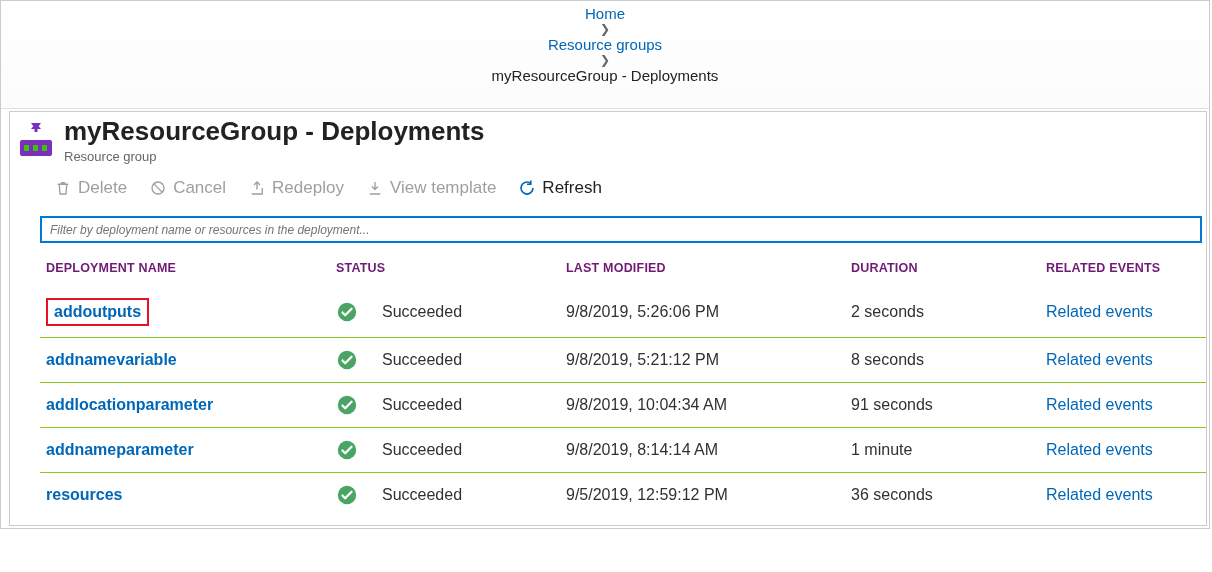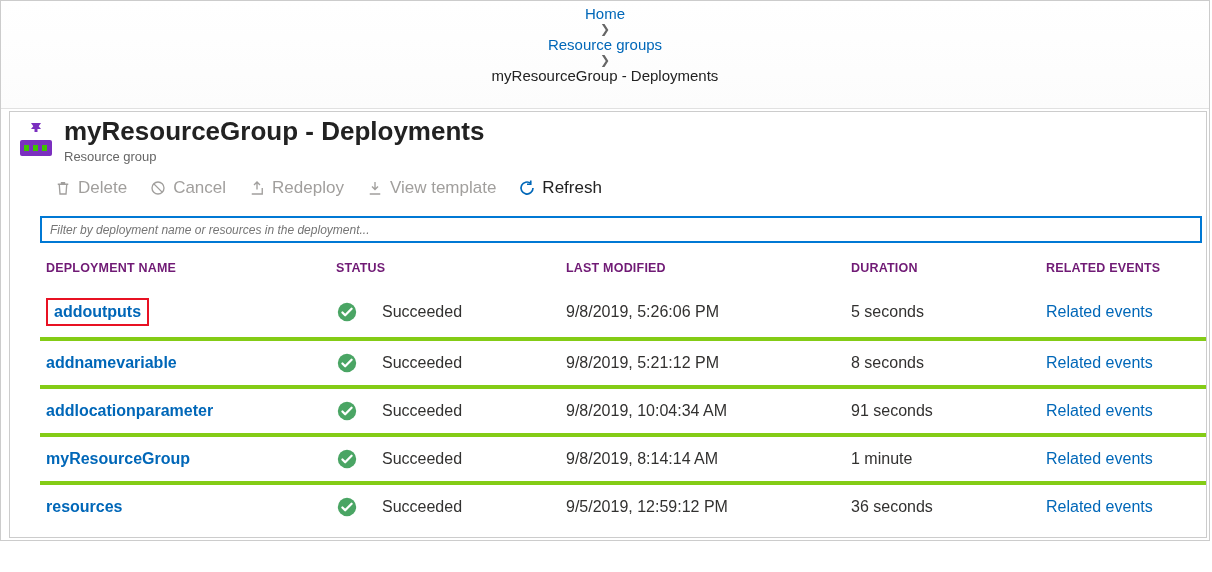--- a/index.html
+++ b/index.html
@@ -54,21 +54,21 @@
     font-size: 12px; font-style: italic; color: #666;
     background: transparent;
   }
   .tbl { width: 100%; border-collapse: collapse;}
   .tbl th {
     text-align: left; font-size: 12.5px; font-weight:700;
     color: #701a75; padding: 10px 6px 12px 6px;
     letter-spacing: .2px;
   }
   .tbl td { padding: 11px 6px; font-size: 16px; vertical-align:middle;}
-  .tbl tbody tr { border-top: 4px solid #84cc16;}
+  .tbl tbody tr { border-top: 1px solid #84cc16;}
   .tbl tbody tr:first-child { border-top: none;}
   .name-link { color: #0067b8; font-weight:600; cursor:pointer;}
   .highlight-box { border: 2.5px solid #e81123; padding: 3px 6px; display:inline-block;}
   .status-cell{ display:flex; align-items:center; gap:24px;}
   .chk-icon{width:22px;height:22px;}
   .rel-link{ color:#0067b8; cursor:pointer; font-size:16px;}
 </style>
 </head>
 <body>
 
@@ -156,21 +156,21 @@
               <td>
                 <div class="status-cell">
                   <svg class="chk-icon" viewBox="0 0 24 24">
                     <circle cx="12" cy="12" r="10" fill="#4aa564"></circle>
                     <path d="M7 12.5l3 3 7-7" stroke="#fff" stroke-width="2.5" fill="none" stroke-linecap="round" stroke-linejoin="round"></path>
                   </svg>
                   <span>Succeeded</span>
                 </div>
               </td>
               <td>9/8/2019, 5:26:06 PM</td>
-              <td>5 seconds</td>
+              <td>2 seconds</td>
               <td><span class="rel-link">Related events</span></td>
             </tr>
             <tr>
               <td><span class="name-link">addnamevariable</span></td>
               <td>
                 <div class="status-cell">
                   <svg class="chk-icon" viewBox="0 0 24 24">
                     <circle cx="12" cy="12" r="10" fill="#4aa564"></circle>
                     <path d="M7 12.5l3 3 7-7" stroke="#fff" stroke-width="2.5" fill="none" stroke-linecap="round" stroke-linejoin="round"></path>
                   </svg>
@@ -190,21 +190,21 @@
                     <path d="M7 12.5l3 3 7-7" stroke="#fff" stroke-width="2.5" fill="none" stroke-linecap="round" stroke-linejoin="round"></path>
                   </svg>
                   <span>Succeeded</span>
                 </div>
               </td>
               <td>9/8/2019, 10:04:34 AM</td>
               <td>91 seconds</td>
               <td><span class="rel-link">Related events</span></td>
             </tr>
             <tr>
-              <td><span class="name-link">myResourceGroup</span></td>
+              <td><span class="name-link">addnameparameter</span></td>
               <td>
                 <div class="status-cell">
                   <svg class="chk-icon" viewBox="0 0 24 24">
                     <circle cx="12" cy="12" r="10" fill="#4aa564"></circle>
                     <path d="M7 12.5l3 3 7-7" stroke="#fff" stroke-width="2.5" fill="none" stroke-linecap="round" stroke-linejoin="round"></path>
                   </svg>
                   <span>Succeeded</span>
                 </div>
               </td>
               <td>9/8/2019, 8:14:14 AM</td>

